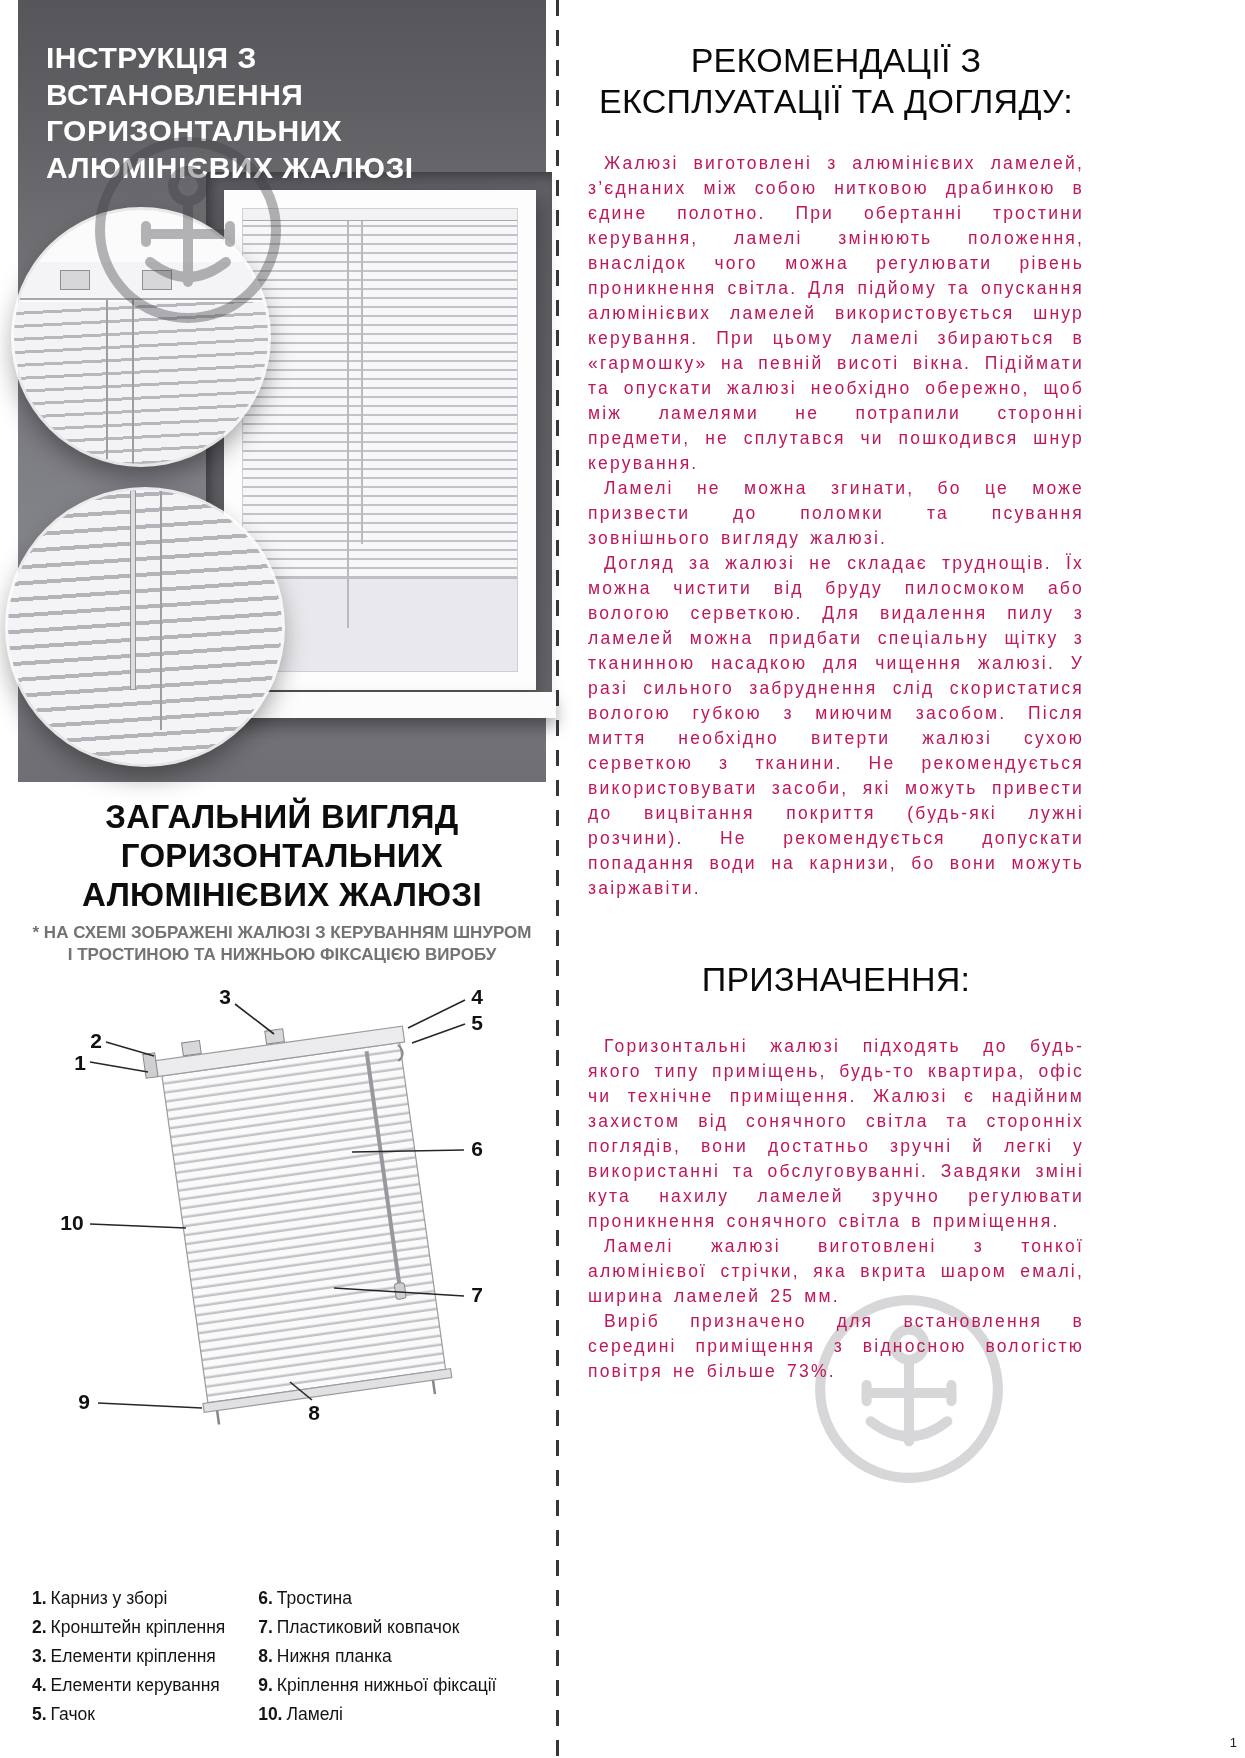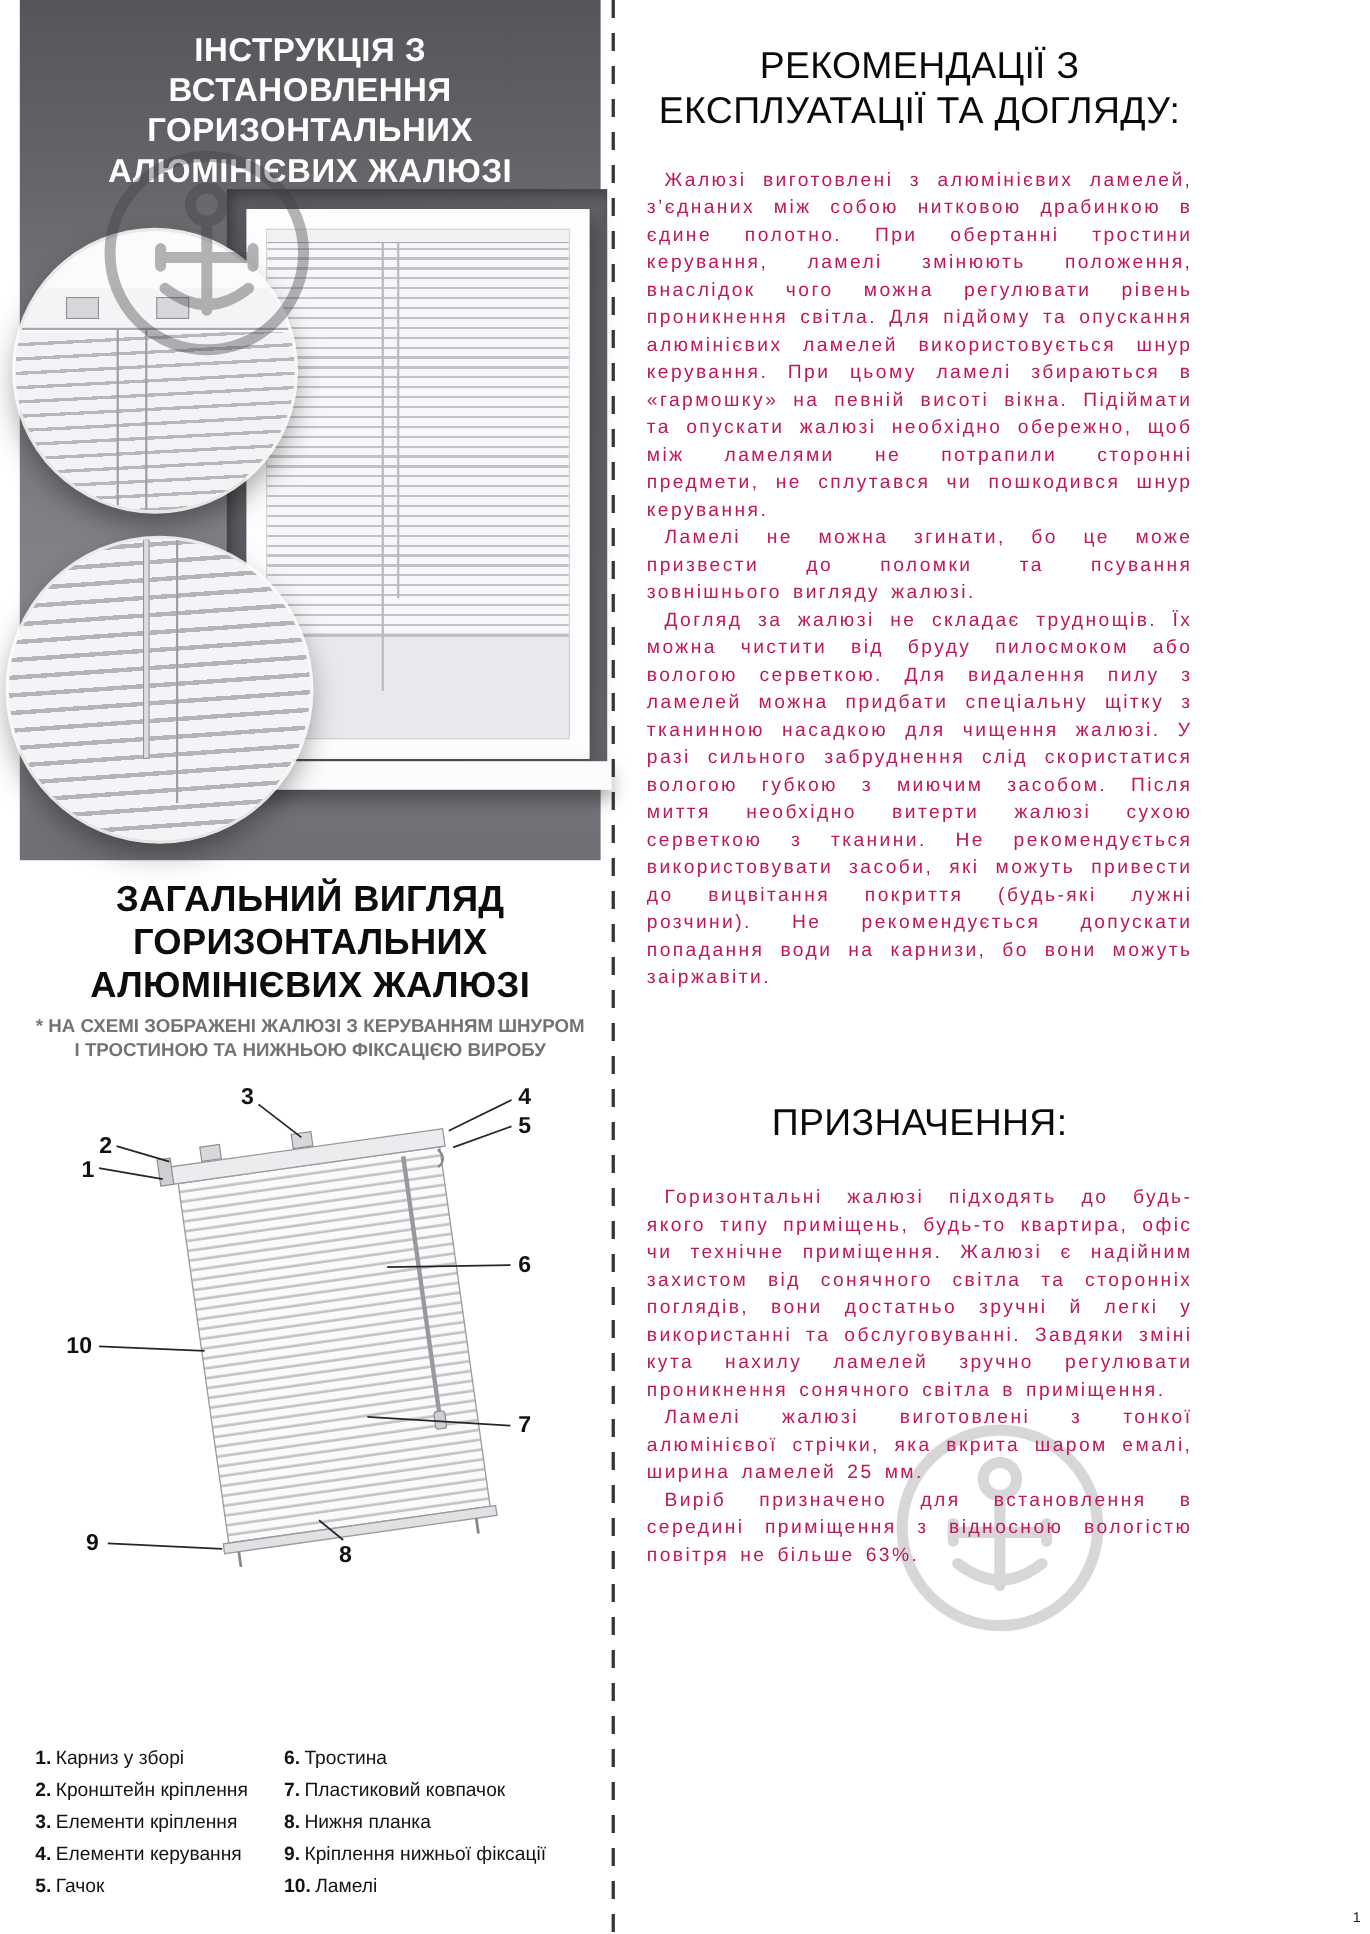--- a/index.html
+++ b/index.html
@@ -9,21 +9,21 @@
     font-family:"Liberation Sans", sans-serif; color:#141414; overflow:hidden;
   }
 
   
   .panel {
     position:absolute; left:18px; top:0; width:528px; height:782px;
     background:linear-gradient(180deg,#56565a 0px,#626266 130px,#74747a 300px,#83838a 540px,#6e6e74 782px);
   }
   .panel-title {
     position:relative; z-index:5; color:#ffffff; font-weight:bold; font-size:30px;
-    line-height:1.22; text-align:center; padding:28px 28px 0; letter-spacing:.5px;
+    line-height:1.22; text-align:left; padding:40px 28px 0; letter-spacing:.5px;
   }
   .illustration { position:absolute; inset:0; }
   .niche {
     position:absolute; left:188px; top:172px; width:346px; height:540px;
     background:linear-gradient(135deg,#5a5a60,#6b6b71);
     box-shadow:inset 5px 5px 12px rgba(0,0,0,.35);
   }
   .window {
     position:absolute; left:206px; top:190px; width:312px; height:500px;
     background:#fdfdfe; box-shadow:6px 8px 18px rgba(0,0,0,.28); padding:18px;
@@ -90,21 +90,21 @@
     background:repeating-linear-gradient(180deg,#35353a 0 16px,transparent 16px 30px);
   }
 
   
   .right-col { position:absolute; left:588px; top:0; width:496px; z-index:2; }
   .section-title {
     text-align:center; font-weight:normal; font-size:34px; line-height:1.22;
     letter-spacing:.3px; color:#0a0a0a;
   }
   .care-title { margin:40px 0 28px; }
-  .purpose-title { margin:100px 0 34px; }
+  .purpose-title { margin:58px 0 34px; }
   .body-par {
     font-size:17.5px; line-height:25px; text-align:justify; text-indent:16px;
     letter-spacing:2.2px; word-spacing:3px; color:#be185d;
   }
 
   .page-num { position:absolute; right:8px; bottom:8px; font-size:13px; color:#222; }
 </style>
 </head>
 <body>
 
@@ -223,21 +223,21 @@
 
   <main class="right-col">
     <h2 class="section-title care-title">РЕКОМЕНДАЦІЇ З ЕКСПЛУАТАЦІЇ ТА ДОГЛЯДУ:</h2>
     <p class="body-par">Жалюзі виготовлені з алюмінієвих ламелей, з’єднаних між собою нитковою драбинкою в єдине полотно. При обертанні тростини керування, ламелі змінюють положення, внаслідок чого можна регулювати рівень проникнення світла. Для підйому та опускання алюмінієвих ламелей використовується шнур керування. При цьому ламелі збираються в «гармошку» на певній висоті вікна. Підіймати та опускати жалюзі необхідно обережно, щоб між ламелями не потрапили сторонні предмети, не сплутався чи пошкодився шнур керування.</p>
     <p class="body-par">Ламелі не можна згинати, бо це може призвести до поломки та псування зовнішнього вигляду жалюзі.</p>
     <p class="body-par">Догляд за жалюзі не складає труднощів. Їх можна чистити від бруду пилосмоком або вологою серветкою. Для видалення пилу з ламелей можна придбати спеціальну щітку з тканинною насадкою для чищення жалюзі. У разі сильного забруднення слід скористатися вологою губкою з миючим засобом. Після миття необхідно витерти жалюзі сухою серветкою з тканини. Не рекомендується використовувати засоби, які можуть привести до вицвітання покриття (будь-які лужні розчини). Не рекомендується допускати попадання води на карнизи, бо вони можуть заіржавіти.</p>
 
     <h2 class="section-title purpose-title">ПРИЗНАЧЕННЯ:</h2>
     <p class="body-par">Горизонтальні жалюзі підходять до будь-якого типу приміщень, будь-то квартира, офіс чи технічне приміщення. Жалюзі є надійним захистом від сонячного світла та сторонніх поглядів, вони достатньо зручні й легкі у використанні та обслуговуванні. Завдяки зміні кута нахилу ламелей зручно регулювати проникнення сонячного світла в приміщення.</p>
     <p class="body-par">Ламелі жалюзі виготовлені з тонкої алюмінієвої стрічки, яка вкрита шаром емалі, ширина ламелей 25 мм.</p>
-    <p class="body-par">Виріб призначено для встановлення в середині приміщення з відносною вологістю повітря не більше 63%.</p>
+    <p class="body-par">Виріб призначено для встановлення в середині приміщення з відносною вологістю повітря не більше 73%.</p>
   </main>
 
   <svg class="watermark wm-bottom" viewBox="0 0 200 200">
     <g fill="none" stroke="currentColor" stroke-width="10" stroke-linecap="round">
       <circle cx="100" cy="100" r="88"></circle>
       <circle cx="100" cy="56" r="15"></circle>
       <line x1="100" y1="72" x2="100" y2="152"></line>
       <line x1="58" y1="104" x2="142" y2="104"></line>
       <path d="M58 96 v16 M142 96 v16"></path>
       <path d="M62 132 q 38 30 76 0"></path>

